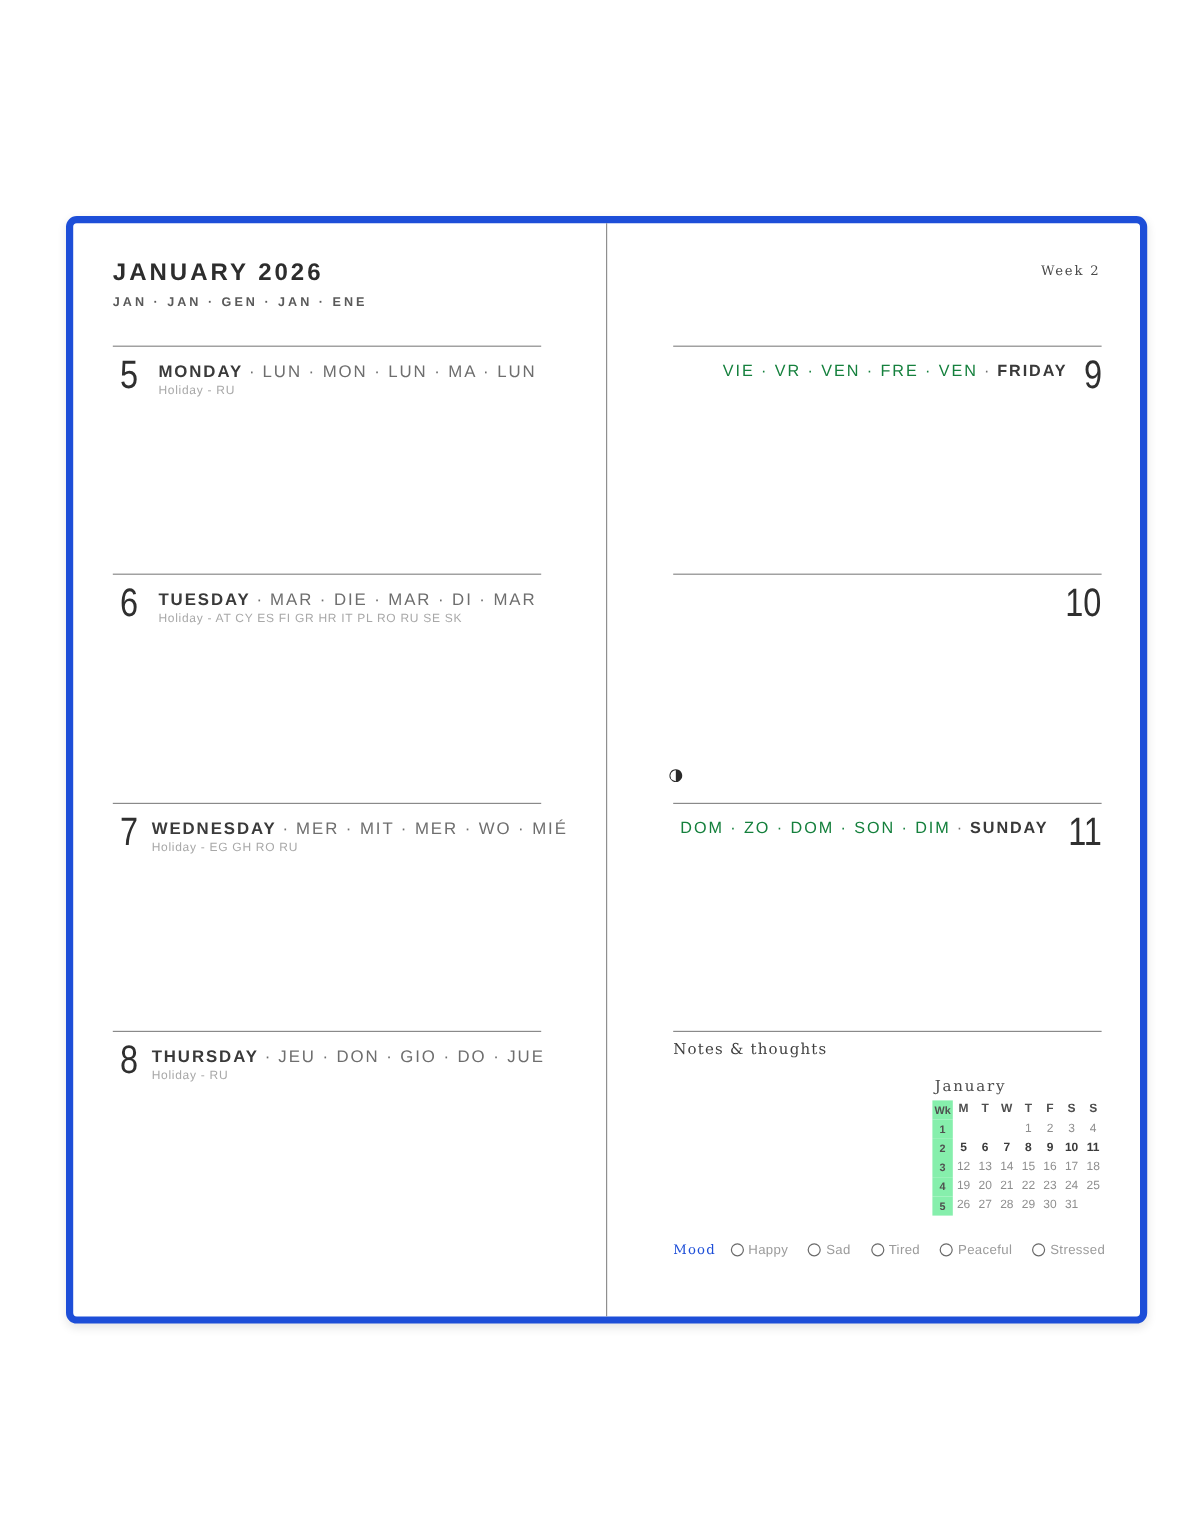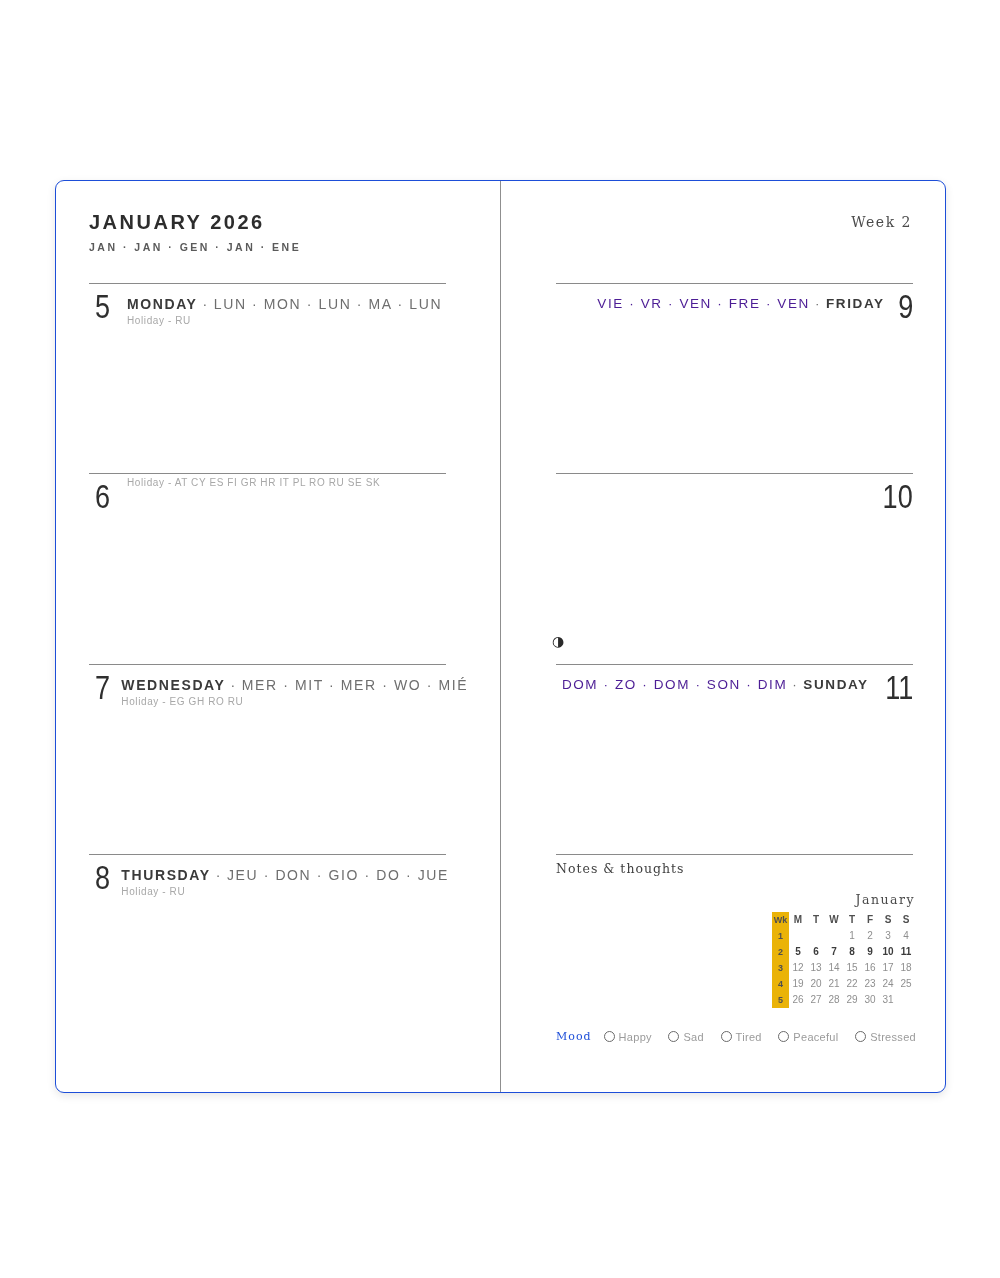--- a/index.html
+++ b/index.html
@@ -3,38 +3,38 @@
 <meta charset="utf-8">
 <style>
   html,body{margin:0;padding:0;}
   body{
     width:1000px;height:1278px;position:relative;background:#ffffff;
     font-family:"Liberation Sans",sans-serif;
     -webkit-font-smoothing:antialiased;
   }
   .card{
     position:absolute;left:55px;top:180px;width:889px;height:911px;
-    background:#fff;border:1px solid #1d4ed8;border-radius:9px;
+    background:#fff;border:6px solid #1d4ed8;border-radius:9px;
     box-shadow:0 3px 8px rgba(0,0,0,.10);
   }
   .divider{
     position:absolute;left:443.5px;top:0;height:100%;width:1.5px;
     background:#8f8f8f;
   }
   
   .page-header-left{position:absolute;left:33px;top:30px;}
   .month-title{
     font-size:20px;font-weight:700;letter-spacing:2.5px;color:#2d2d2d;
   }
   .month-subtitle{
     margin-top:7px;font-size:10.5px;letter-spacing:2.5px;color:#5a5a5a;font-weight:700;
   }
   .week-label{
     position:absolute;right:33px;top:33px;
-    font-family:"DejaVu Serif",serif;font-size:14px;letter-spacing:1.5px;color:#4a4a4a;
+    font-family:"DejaVu Serif",serif;font-size:11px;letter-spacing:1.5px;color:#4a4a4a;
   }
   
   .day-block{position:absolute;width:357px;border-top:1.5px solid #8a8a8a;}
   .day-block.left{left:33px;}
   .day-block.right{left:500px;}
   .day-row{display:flex;align-items:flex-start;}
   .day-num{
     font-size:33px;line-height:1;color:#2f2f2f;padding-top:6px;
     transform:scaleX(.82);transform-origin:left bottom;white-space:nowrap;
   }
@@ -43,43 +43,43 @@
   .day-text{margin-left:8px;}
   .name-line{padding-top:12px;font-size:14px;letter-spacing:1.6px;white-space:nowrap;}
   .name-line .primary{font-weight:700;color:#3a3a3a;text-align:right;}
   .name-line .sep{color:#6e6e6e;margin:0 5px;}
   .name-line .alts{color:#6e6e6e;}
   .holiday{margin-top:3px;font-size:10px;letter-spacing:.6px;color:#a8a8a8;}
   .day-row.right-row{justify-content:flex-end;}
   .day-text-right{padding-top:12px;font-size:13.5px;letter-spacing:1.6px;white-space:nowrap;}
   .day-text-right .primary{font-weight:700;color:#3a3a3a;}
   .day-text-right .sep{color:#6e6e6e;margin:0 5px;}
-  .day-text-right .alts{color:#4c1d95;}
+  .day-text-right .alts{color:#15803d;}
   .moon{
     position:absolute;left:496px;top:453px;font-size:14px;line-height:1;color:#2a2a2a;
     font-family:"DejaVu Sans",sans-serif;
   }
   
   .notes{position:absolute;left:500px;top:673px;width:357px;border-top:1.5px solid #8a8a8a;}
   .notes-label{
     padding-top:6px;font-family:"DejaVu Serif",serif;font-size:12.5px;
     letter-spacing:1px;color:#3f3f3f;
   }
   
   .cal{position:absolute;left:716px;top:711px;}
   .cal-title{
     font-family:"DejaVu Serif",serif;font-size:12.5px;letter-spacing:1.5px;
-    color:#4a4a4a;margin:0 0 5px 2px;text-align:right;
+    color:#4a4a4a;margin:0 0 5px 2px;
   }
   .cal-grid{display:grid;grid-template-columns:17px repeat(7,18px);}
   .cal-cell{
     height:16px;line-height:16px;text-align:center;font-size:10px;color:#8f8f8f;
   }
   .cal-head{font-weight:700;color:#4f4f4f;}
-  .wk-cell{background:#eab308;color:#4f4f4f;font-weight:700;font-size:9px;}
+  .wk-cell{background:#86efac;color:#4f4f4f;font-weight:700;font-size:9px;}
   .current-week{color:#3c3c3c;font-weight:700;}
   
   .mood{position:absolute;left:500px;top:849px;width:360px;display:flex;align-items:center;}
   .mood-label{
     font-family:"DejaVu Serif",serif;font-size:11px;letter-spacing:1px;
     color:#1d4ed8;margin-right:12px;flex:0 0 auto;
   }
   .mood-options{flex:1;display:flex;justify-content:space-between;align-items:center;}
   .mood-opt{display:flex;}
   .radio{
@@ -108,20 +108,21 @@
           <div class="day-text">
             <div class="name-line"><span class="primary">MONDAY</span><span class="sep">·</span><span class="alts">LUN · MON · LUN · MA · LUN</span></div>
             <div class="holiday">Holiday - RU</div>
           </div>
         </div>
       </div>
       <div class="day-block left" style="top: 292.4px;">
         <div class="day-row">
           <div class="day-num left-num">6</div>
           <div class="day-text">
+            <div class="name-line"><span class="primary">TUESDAY</span><span class="sep">·</span><span class="alts">MAR · DIE · MAR · DI · MAR</span></div>
             <div class="holiday">Holiday - AT CY ES FI GR HR IT PL RO RU SE SK</div>
           </div>
         </div>
       </div>
       <div class="day-block left" style="top: 482.8px;">
         <div class="day-row">
           <div class="day-num left-num">7</div>
           <div class="day-text">
             <div class="name-line"><span class="primary">WEDNESDAY</span><span class="sep">·</span><span class="alts">MER · MIT · MER · WO · MIÉ</span></div>
             <div class="holiday">Holiday - EG GH RO RU</div>

